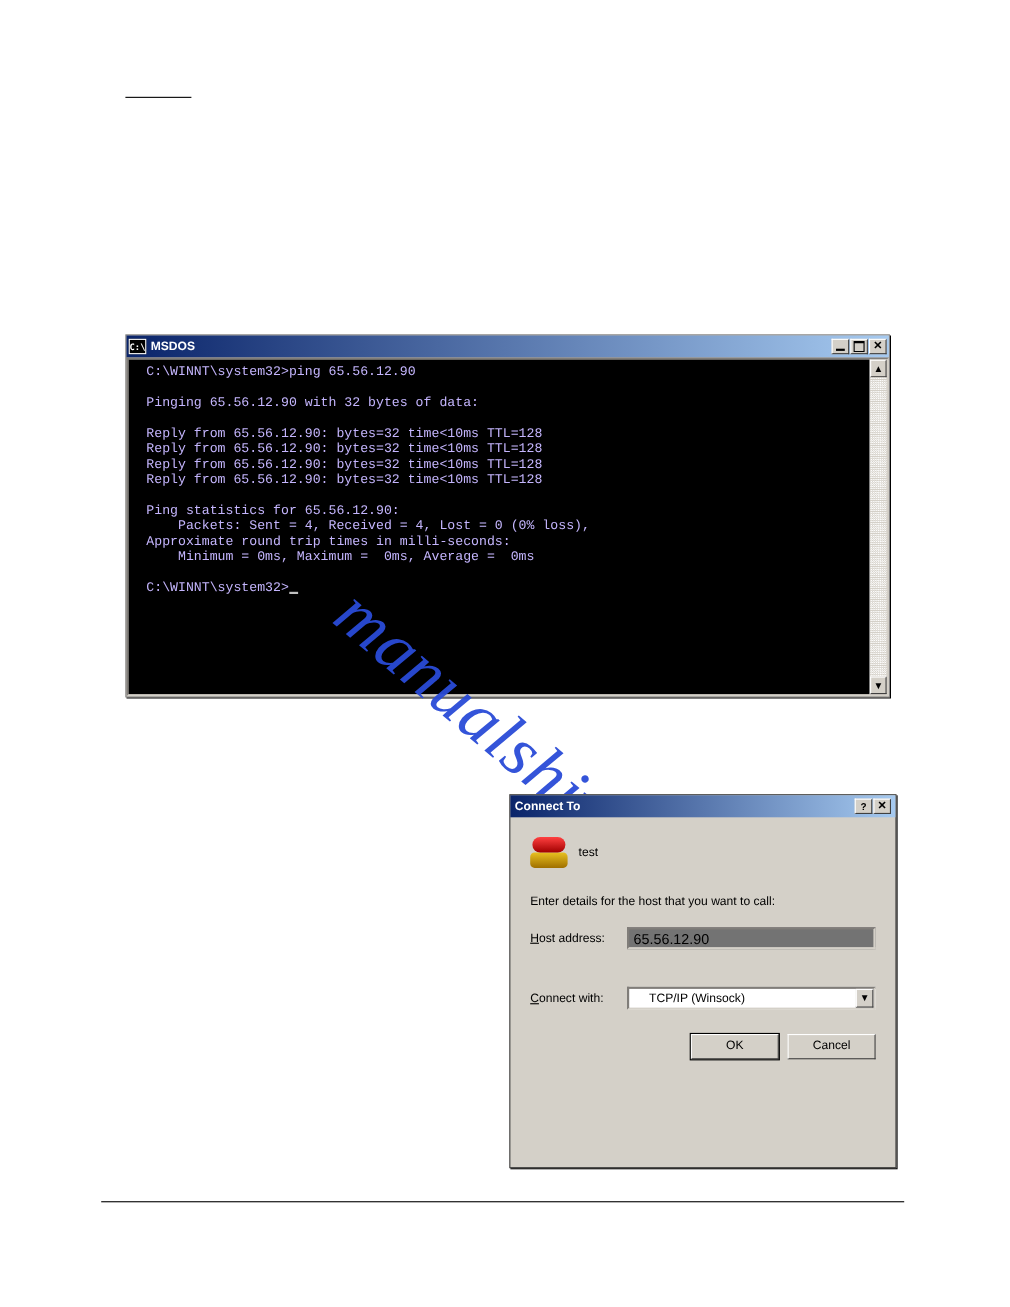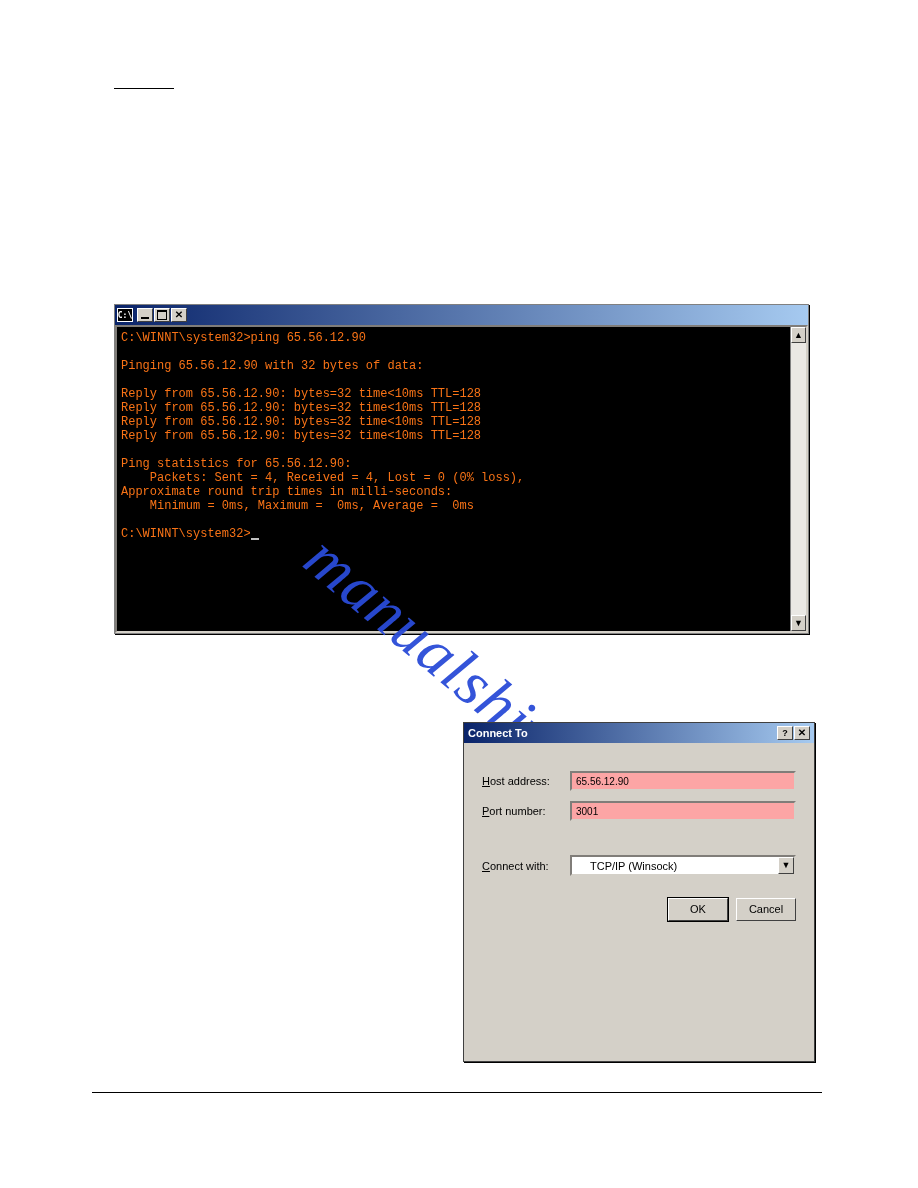--- a/index.html
+++ b/index.html
@@ -73,25 +73,25 @@
   .win-btn.max::after { content: ""; display: block; width: 8px; height: 7px; border: 1px solid #000; border-top-width: 2px; margin: 1px auto 0; }
   .win-btn.close { font-size: 10px; }
   .console-wrap {
     display: flex;
     height: calc(100% - 20px);
     border: 2px inset #d4d0c8;
   }
   .console {
     flex: 1;
     background: #000;
-    color: #f97316;
+    color: #c4b5fd;
     font-family: "Courier New", monospace;
     font-size: 12px;
     line-height: 14px;
-    padding: 4px 4px;
+    padding: 4px 16px;
     white-space: pre;
     overflow: hidden;
     position: relative;
   }
   .console .cursor { background: #c0c0c0; display: inline-block; width: 8px; height: 2px; vertical-align: bottom; margin-bottom: 1px; }
   .vscroll {
     width: 16px;
     background: #d4d0c8;
     display: flex;
     flex-direction: column;
@@ -183,22 +183,22 @@
     display: flex;
     align-items: center;
     margin-bottom: 10px;
   }
   .dlg-field-row .lbl { width: 88px; }
   .dlg-field-row .lbl .ul { text-decoration: underline; }
   .dlg-input {
     flex: 1;
     height: 20px;
     border: 2px inset #d4d0c8;
-    background: #fca5a5;
-    font-size: 10px;
+    background: #737373;
+    font-size: 13px;
     padding: 0 4px;
     font-family: Tahoma, Arial, sans-serif;
   }
   .dlg-spacer { height: 24px; }
   .dlg-select {
     flex: 1;
     height: 21px;
     display: flex;
     border: 2px inset #d4d0c8;
     background: #fff;
@@ -217,21 +217,21 @@
     line-height: 15px;
     cursor: pointer;
   }
   .dlg-buttons {
     display: flex;
     justify-content: flex-end;
     gap: 8px;
     margin-top: 22px;
   }
   .dlg-btn {
-    width: 60px;
+    width: 80px;
     height: 23px;
     background: #d4d0c8;
     border: 1px solid #fff;
     border-right-color: #404040;
     border-bottom-color: #404040;
     font-size: 11px;
     cursor: pointer;
     text-align: center;
     line-height: 21px;
   }
@@ -247,20 +247,21 @@
   }
 </style>
 </head>
 <body>
 
 <div class="short-rule"></div>
 
 <div class="msdos-window">
   <div class="titlebar">
     <span class="tb-icon">C:\</span>
+    <span class="title-text">MSDOS</span>
     <span class="win-btns">
       <span class="win-btn min"></span>
       <span class="win-btn max"></span>
       <span class="win-btn close">✕</span>
     </span>
   </div>
   <div class="console-wrap">
     <div class="console"><span>C:\WINNT\system32&gt;ping 65.56.12.90</span>
 <span></span>
 <span>Pinging 65.56.12.90 with 32 bytes of data:</span>
@@ -288,28 +289,32 @@
 
 <div class="connect-dlg">
   <div class="dlg-titlebar">
     <span class="title-text">Connect To</span>
     <span class="win-btns">
       <span class="win-btn">?</span>
       <span class="win-btn close">✕</span>
     </span>
   </div>
   <div class="dlg-body">
+    <div class="dlg-iconrow">
+      <div class="phone-icon">
+        <div class="base"></div>
+        <div class="handset"></div>
+      </div>
+      <span>test</span>
+    </div>
+    <div class="dlg-label">Enter details for the host that you want to call:</div>
     <div style="height:14px"></div>
     <div class="dlg-field-row">
       <span class="lbl"><span class="ul">H</span><span>ost address:</span></span>
       <input class="dlg-input" value="65.56.12.90" style="">
-    </div>
-    <div class="dlg-field-row">
-      <span class="lbl"><span class="ul">P</span><span>ort number:</span></span>
-      <input class="dlg-input" value="3001" style="">
     </div>
     <div class="dlg-spacer"></div>
     <div class="dlg-field-row">
       <span class="lbl"><span class="ul">C</span><span>onnect with:</span></span>
       <div class="dlg-select">
         <span class="sel-text">TCP/IP (Winsock)</span>
         <span class="sel-btn">▼</span>
       </div>
     </div>
     <div class="dlg-buttons">

